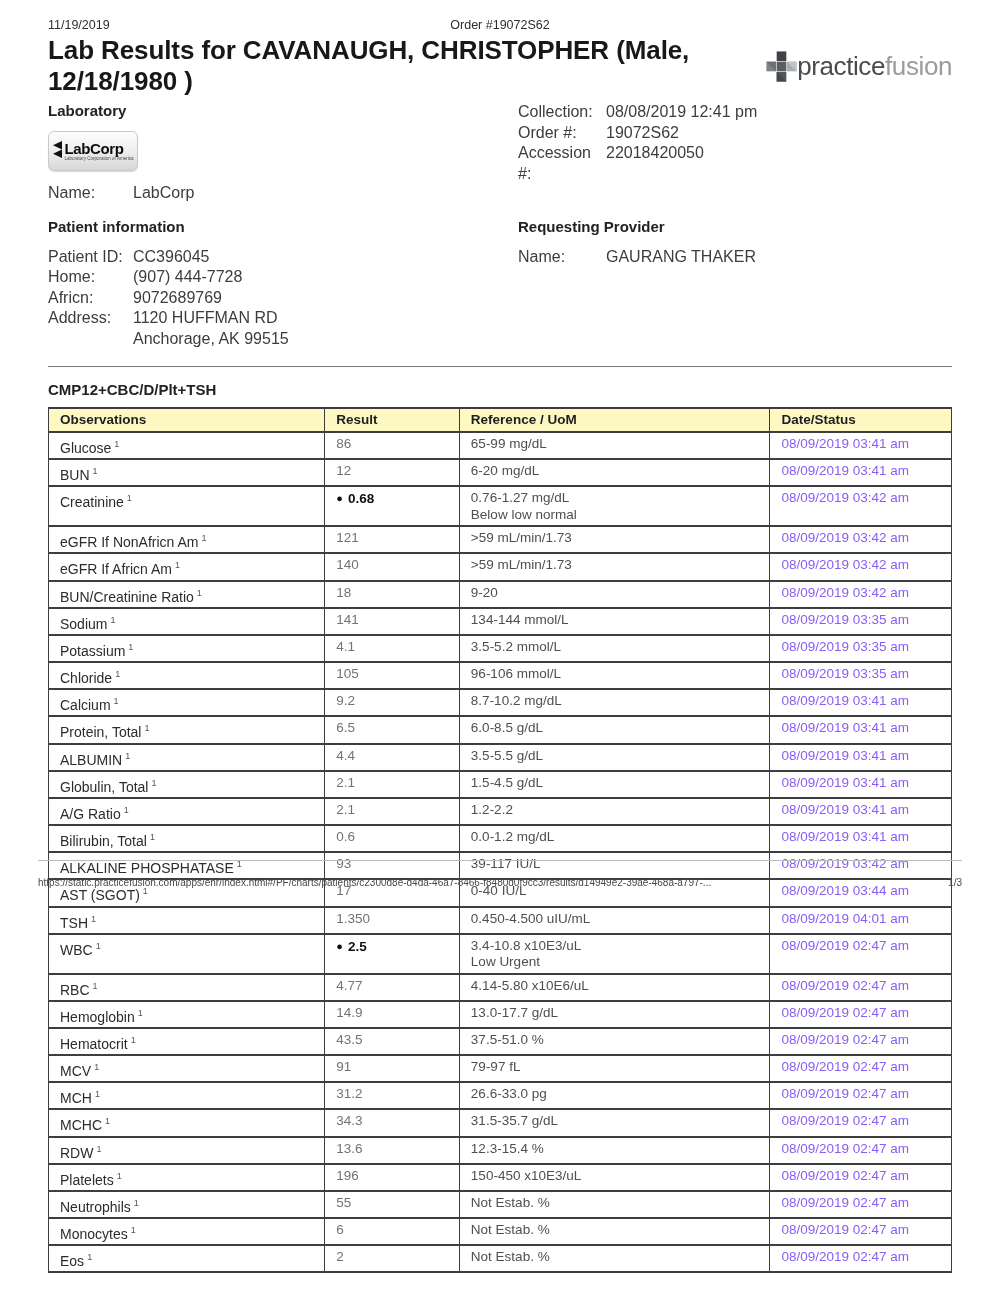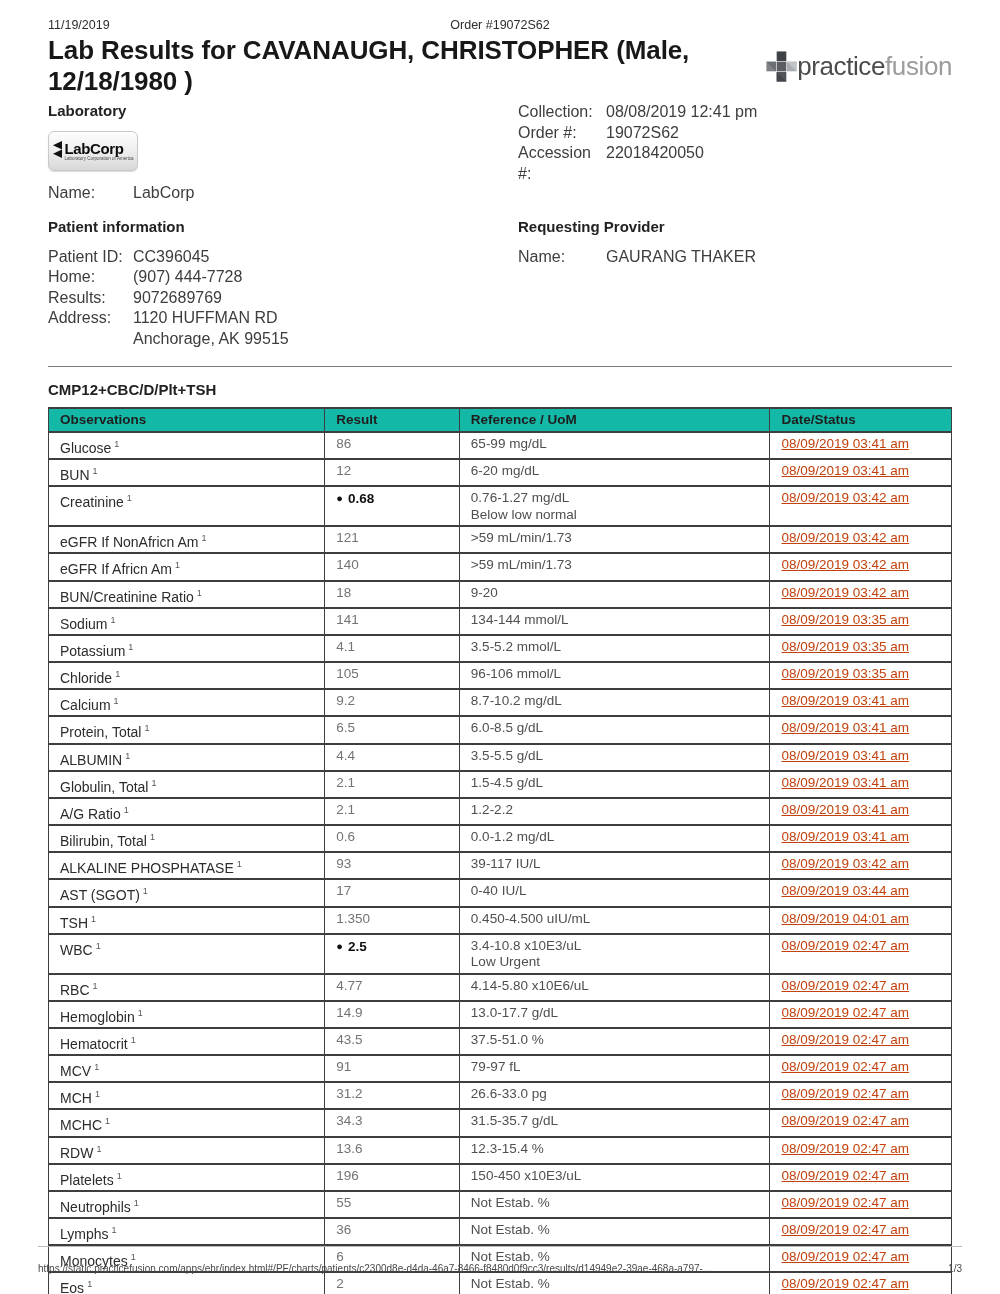--- a/index.html
+++ b/index.html
@@ -4,21 +4,21 @@
 <style>
   * { margin: 0; padding: 0; box-sizing: border-box; }
   html, body { background: #ffffff; }
   body {
     width: 1000px; height: 1294px;
     font-family: "Liberation Sans", "DejaVu Sans", sans-serif;
     color: #3d3d3d;
     position: relative;
     overflow: hidden;
   }
-  .page { position: relative; width: 1000px; height: 1294px; padding: 0 48px; }
+  .page { position: relative; width: 1000px; height: 908px; padding: 0 48px; }
 
   
   .print-top { position: relative; padding-top: 18px; height: 34px; font-size: 12.5px; color: #2e2e2e; }
   .print-date { position: absolute; left: -4px; top: 18px; padding-left: 4px; }
   .order-ref { position: absolute; left: 0; right: 0; top: 18px; text-align: center; }
 
   
   .title-row { display: flex; justify-content: space-between; align-items: center; margin-top: 12px; height: 40px; }
   .title { font-size: 26px; font-weight: 700; color: #181818; letter-spacing: -0.1px; }
   .pf-logo { display: flex; align-items: center; }
@@ -55,31 +55,31 @@
 
   
   .panel-title { font-size: 15px; font-weight: 700; color: #222222; margin: 14px 0 9px 0; }
   table.results { width: 100%; border-collapse: collapse; table-layout: fixed; }
   .results th, .results td {
     border-left: 1px solid #3e3e3e; border-right: 1px solid #3e3e3e;
     border-top: 2px solid #3e3e3e; border-bottom: 2px solid #3e3e3e;
     text-align: left; vertical-align: top;
   }
   .results th {
-    background: #14b8a6; font-size: 13.5px; font-weight: 700; color: #1e1e1e;
+    background: #fef9c3; font-size: 13.5px; font-weight: 700; color: #1e1e1e;
     padding: 3px 8px 3px 11px; line-height: 16px;
   }
   .results td { font-size: 13.5px; padding: 3px 8px 2px 11px; line-height: 16.5px; }
   td.c-obs { color: #2c2c2c; font-size: 14px; }
   sup.fn { font-size: 9px; color: #555555; margin-left: 3px; }
   td.c-res { color: #737373; }
   td.c-res.abn { color: #0e0e0e; font-weight: 700; }
   .bullet { font-size: 11px; margin-right: 5px; vertical-align: 1px; }
   td.c-ref { color: #4f4f4f; }
-  td.c-date { color: #c2410c; text-decoration: underline; }
+  td.c-date { color: #8b5cf6; }
 
   
   .footer-line { position: absolute; left: 38px; right: 38px; bottom: 47px; border-top: 1px solid #bcbcbc; }
   .footer { position: absolute; left: 38px; right: 38px; bottom: 20px; display: flex; align-items: baseline; font-size: 10px; color: #474747; }
   .footer-url { flex: 1 1 auto; white-space: nowrap; overflow: hidden; }
   .footer-page { flex: 0 0 auto; margin-left: 16px; }
 </style>
 </head>
 <body>
 
@@ -147,21 +147,21 @@
       <div class="sec-heading">Patient information</div>
       <div class="kv-row">
         <span class="kv-label">Patient ID:</span>
         <span class="kv-value">CC396045</span>
       </div>
       <div class="kv-row">
         <span class="kv-label">Home:</span>
         <span class="kv-value">(907) 444-7728</span>
       </div>
       <div class="kv-row">
-        <span class="kv-label">Results:</span>
+        <span class="kv-label">Africn:</span>
         <span class="kv-value">9072689769</span>
       </div>
       <div class="kv-row">
         <span class="kv-label">Address:</span>
         <span class="kv-value">1120 HUFFMAN RD</span>
       </div>
       <div class="kv-row">
         <span class="kv-label"></span>
         <span class="kv-value">Anchorage, AK 99515</span>
       </div>
@@ -415,28 +415,20 @@
         </tr>
         <tr>
           <td class="c-obs"><span>Neutrophils</span><sup class="fn">1</sup></td>
           <td class="c-res"><span>55</span></td>
           <td class="c-ref">
             <div>Not Estab. %</div>
           </td>
           <td class="c-date">08/09/2019 02:47 am</td>
         </tr>
         <tr>
-          <td class="c-obs"><span>Lymphs</span><sup class="fn">1</sup></td>
-          <td class="c-res"><span>36</span></td>
-          <td class="c-ref">
-            <div>Not Estab. %</div>
-          </td>
-          <td class="c-date">08/09/2019 02:47 am</td>
-        </tr>
-        <tr>
           <td class="c-obs"><span>Monocytes</span><sup class="fn">1</sup></td>
           <td class="c-res"><span>6</span></td>
           <td class="c-ref">
             <div>Not Estab. %</div>
           </td>
           <td class="c-date">08/09/2019 02:47 am</td>
         </tr>
         <tr>
           <td class="c-obs"><span>Eos</span><sup class="fn">1</sup></td>
           <td class="c-res"><span>2</span></td>

